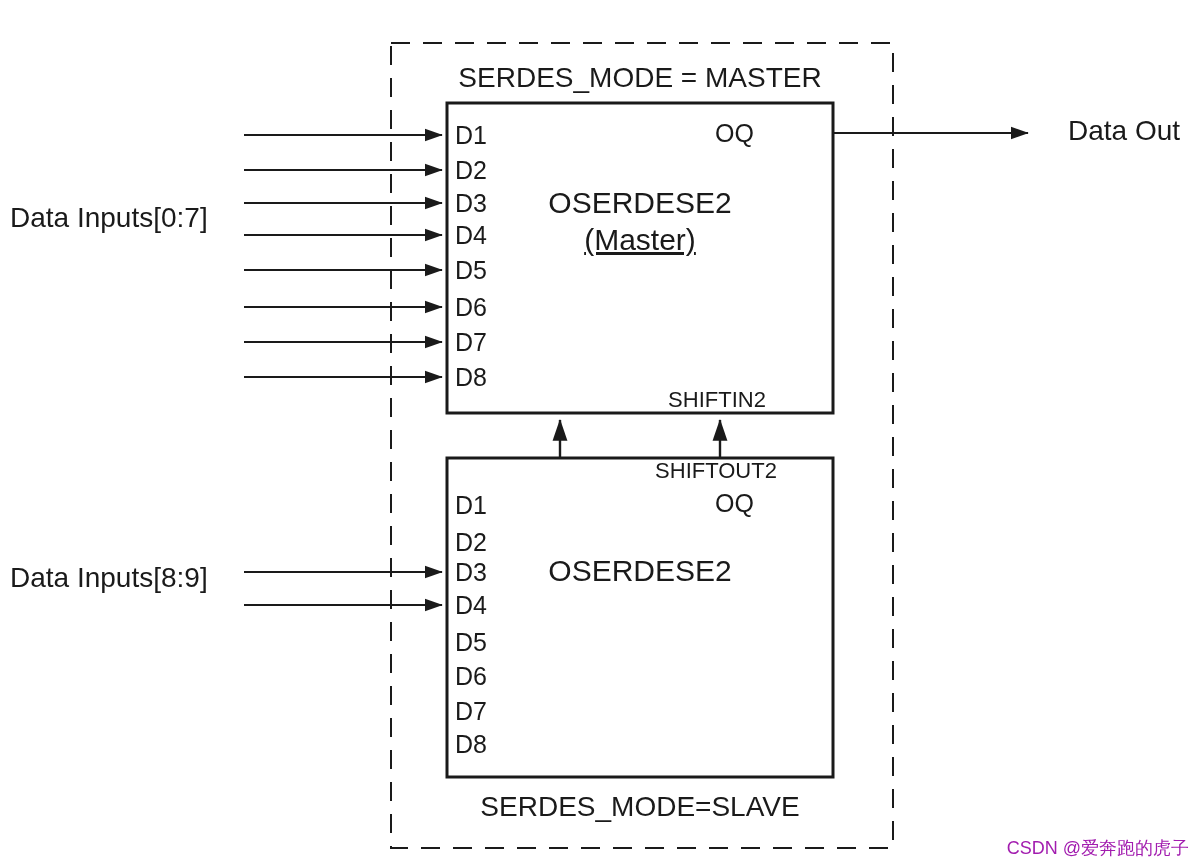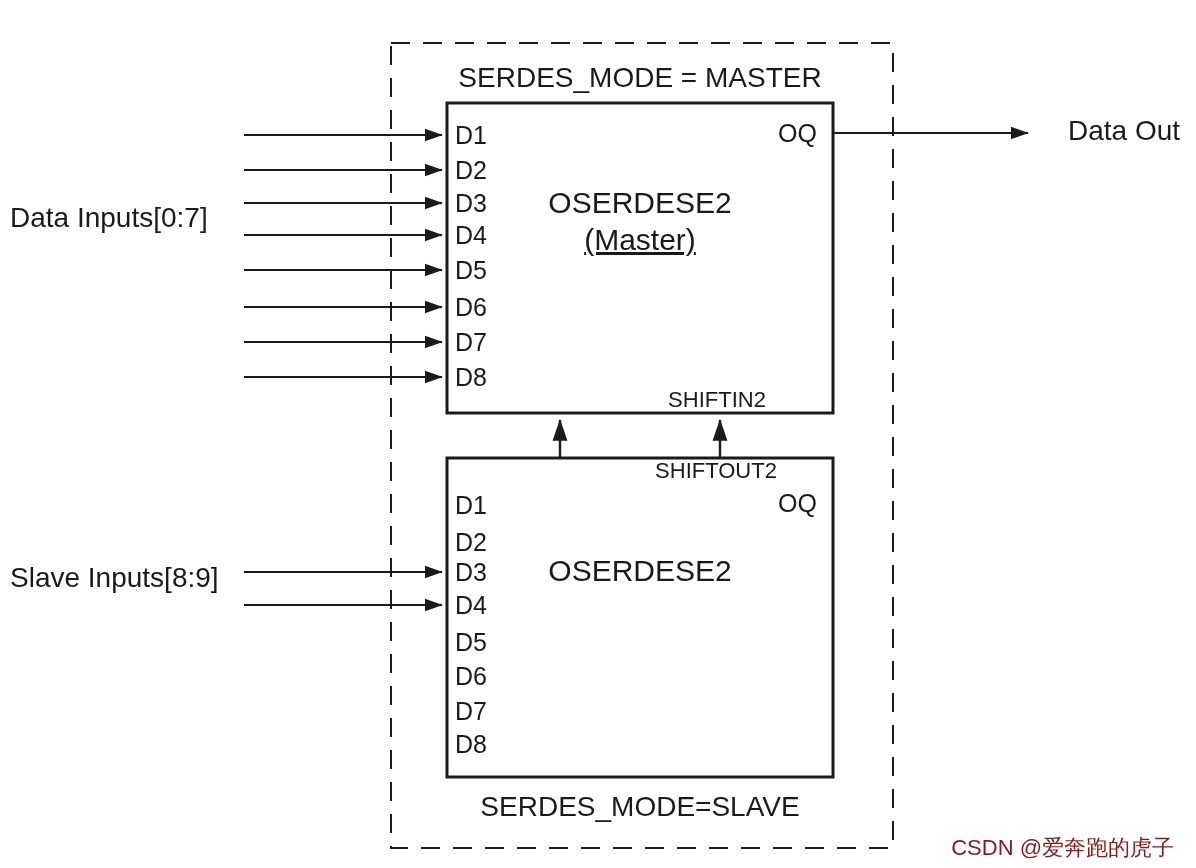--- a/index.html
+++ b/index.html
@@ -26,28 +26,28 @@
     white-space: nowrap;
     color: #1a1a1a;
     line-height: 28px;
     font-size: 25px;
   }
   .f28 { font-size: 28px; line-height: 30px; }
   .f30 { font-size: 30px; line-height: 34px; }
   .f25 { font-size: 25px; line-height: 28px; }
   .f22 { font-size: 22px; line-height: 22px; }
   .center { text-align: center; }
-  .right { text-align: right; }
+  .right { text-align: left; }
   .watermark {
     position: absolute;
-    right: 22px;
+    right: 7px;
     bottom: 11px;
-    font-size: 22px;
+    font-size: 18px;
     line-height: 18px;
-    color: #7f1d1d;
+    color: #a21caf;
     white-space: nowrap;
   }
 </style>
 </head>
 <body>
 
 <div class="stage">
 
   <svg width="1196" height="868" viewBox="0 0 1196 868">
     <defs>
@@ -81,21 +81,21 @@
     <line x1="834" y1="133" x2="1028" y2="133" stroke="#1a1a1a" stroke-width="2" marker-end="url(#arr)"></line>
 
     <g stroke="#1a1a1a" stroke-width="2.4">
       <line x1="560" y1="457" x2="560" y2="420" marker-end="url(#arr)"></line>
       <line x1="720" y1="457" x2="720" y2="420" marker-end="url(#arr)"></line>
     </g>
   </svg>
 
   <div class="lbl f28" style="left:10px; top:203px;">Data Inputs[0:7]</div>
 
-  <div class="lbl f28" style="left:10px; top:563px;">Slave Inputs[8:9]</div>
+  <div class="lbl f28" style="left:10px; top:563px;">Data Inputs[8:9]</div>
 
   <div class="lbl f28" style="left:1068px; top:116px;">Data Out</div>
 
   <div class="lbl f28 center" style="left:447px; top:792px; width:386px;">SERDES_MODE=SLAVE</div>
 
   <div class="lbl f28 center" style="left:447px; top:63px; width:386px;">SERDES_MODE = MASTER</div>
 
   <div class="lbl f30 center" style="left:447px; top:186px; width:386px;">OSERDESE2</div>
   <div class="lbl f30 center" style="left:447px; top:223px; width:386px;text-decoration:underline;">(Master)</div>
 

